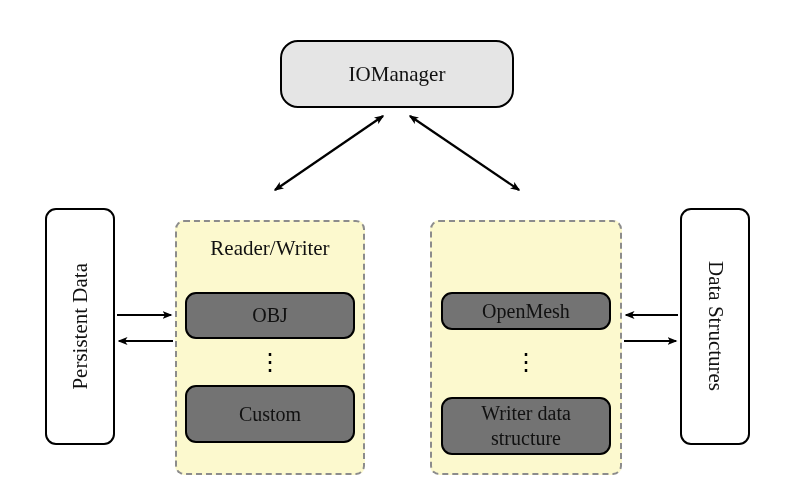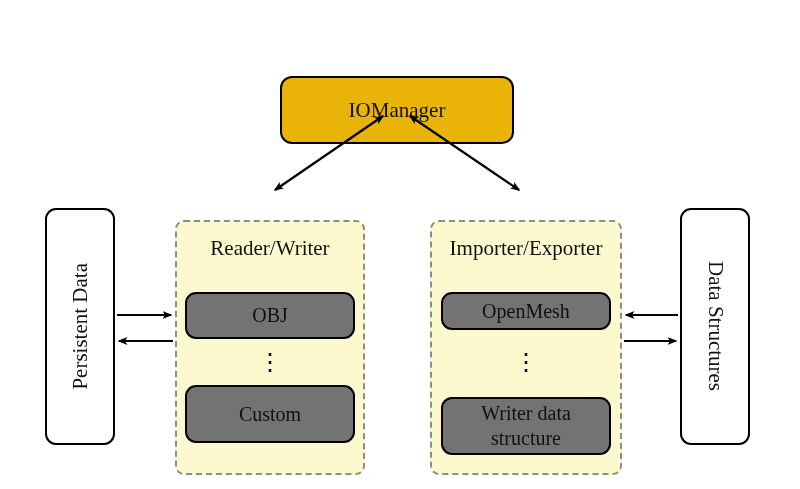--- a/index.html
+++ b/index.html
@@ -7,26 +7,25 @@
   .canvas {
     position: relative;
     width: 800px; height: 489px;
     background: #ffffff;
     color: #111111;
     overflow: hidden;
   }
   .node {
     position: absolute;
     border: 2.5px solid #000000;
-    border-radius: 12px;
-    background: #eab308;
+    border-radius: 18px;
+    background: #e5e5e5;
     display: flex; align-items: center; justify-content: center;
     font-size: 21px;
     text-align: center;
-    margin-top: 36px;
   }
   .group {
     position: absolute;
     background: #fcf9ce;
     border: 2px dashed #8c8c8c;
     border-radius: 9px;
     margin-top: 20px;
   }
   .group-title {
     position: absolute;
@@ -100,21 +99,20 @@
     <div class="inner-node" style="left:8px; top:70px; width:170px; height:47px;">
       <span>OBJ</span>
     </div>
     <div class="dots" style="top:127px;">⋮</div>
     <div class="inner-node" style="left:8px; top:163px; width:170px; height:58px;align-items:center;">
       <span>Custom</span>
     </div>
   </div>
 
   <div class="group" style="left:430px; top:200px; width:192px; height:255px;">
-    <div class="group-title">Importer/Exporter</div>
     <div class="inner-node" style="left:9px; top:70px; width:170px; height:38px;text-align:right;">
       <span>OpenMesh</span>
     </div>
     <div class="dots" style="top:127px;">⋮</div>
     <div class="inner-node" style="left:9px; top:175px; width:170px; height:58px;">
       <span>Writer data</span>
       <span>structure</span>
     </div>
   </div>
 

